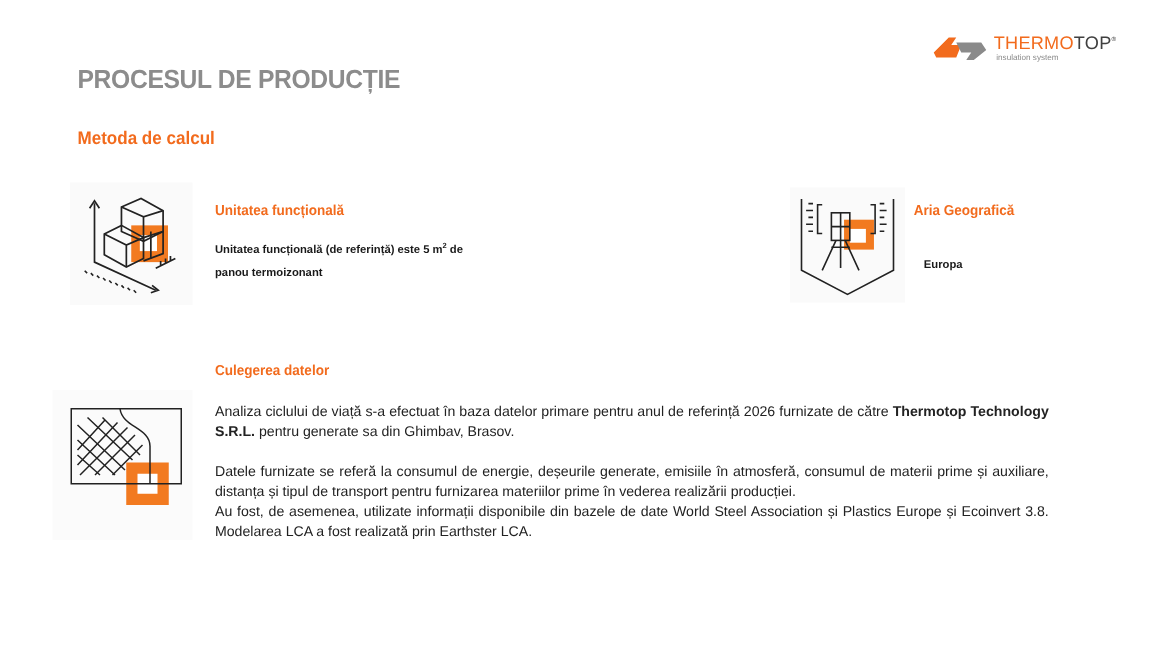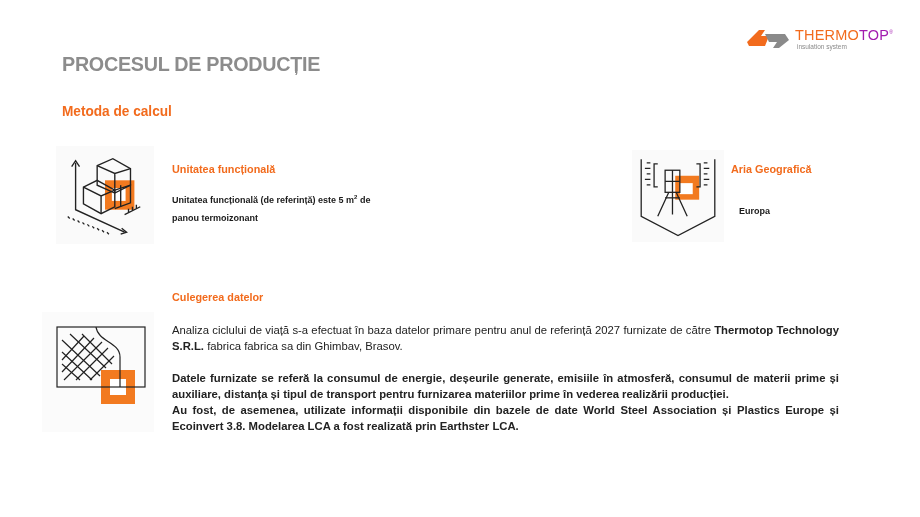--- a/index.html
+++ b/index.html
@@ -4,24 +4,24 @@
 <style>
   html,body{margin:0;padding:0;}
   body{width:920px;height:517px;background:#ffffff;position:relative;overflow:hidden;font-family:"Liberation Sans",sans-serif;}
   .abs{position:absolute;}
   .title{left:62px;top:52px;font-size:21px;font-weight:bold;color:#8c8c8c;letter-spacing:-0.3px;transform:scaleX(0.94);transform-origin:left;}
   .subtitle{left:62px;top:103px;font-size:14.5px;font-weight:bold;color:#f26b1d;transform:scaleX(0.94);transform-origin:left;}
   .sec-h{font-size:11.5px;font-weight:bold;color:#f26b1d;transform:scaleX(0.94);transform-origin:left;white-space:nowrap;}
   .small-b{font-size:9px;font-weight:bold;color:#1a1a1a;white-space:nowrap;}
   .body-txt{left:172px;width:667px;font-size:11.3px;color:#222;line-height:16px;text-align:justify;}
   .body-txt p{margin:0;}
-  .body-txt p + p{margin-top:16px;font-weight:bold;}
+  .body-txt p + p{margin-top:16px;}
   .logo{left:745px;top:24px;width:170px;height:30px;}
   .logo-text{left:795px;top:27px;font-size:14.5px;color:#f26b1d;letter-spacing:0.2px;white-space:nowrap;}
-  .logo-text .grey{color:#a21caf;margin-top:12px;}
+  .logo-text .grey{color:#404040;margin-top:12px;}
   .logo-sub{left:797px;top:43px;font-size:6.5px;color:#8a8a8a;white-space:nowrap;}
   .icon-box{background:#fafafa;}
 </style>
 </head>
 <body>
 
 <div class="abs logo">
   <svg width="50" height="30" viewBox="0 0 50 30" style="position:absolute;left:0;top:0;">
     <polygon points="2,18 14,6 20,6 16,12 24,12 20,22 4,22" fill="#f26b1d"></polygon>
     <polygon points="20,10 40,10 44,16 34,24 28,24 32,18 24,18" fill="#8a8a8a"></polygon>
@@ -87,15 +87,15 @@
       <rect x="15" y="15" width="88" height="60"></rect>
       <path d="M54 15 C56 30, 78 30, 78 45 L78 75"></path>
       <path d="M20 28 L58 64 M20 40 L50 68 M20 52 L38 68 M28 22 L64 56 M40 22 L70 52"></path>
       <path d="M20 60 L52 26 M22 68 L60 30 M34 68 L66 36 M48 68 L72 44 M20 48 L42 24"></path>
     </g>
   </svg>
 </div>
 <div class="abs sec-h" style="left:172px;top:291px;">Culegerea datelor</div>
 
 <div class="abs body-txt" style="top:322px;">
-  <p><span>Analiza ciclului de viață s-a efectuat în baza datelor primare pentru anul de referință 2027 furnizate de către </span><b>Thermotop Technology S.R.L.</b><span>  fabrica fabrica sa din Ghimbav, Brasov.</span></p>
+  <p><span>Analiza ciclului de viață s-a efectuat în baza datelor primare pentru anul de referință 2026 furnizate de către </span><b>Thermotop Technology S.R.L.</b><span>  pentru generate sa din Ghimbav, Brasov.</span></p>
   <p><span>Datele furnizate se referă la consumul de energie, deșeurile generate, emisiile în atmosferă, consumul de materii prime și auxiliare, distanța și tipul de transport pentru furnizarea materiilor prime în vederea realizării producției.</span><br><span>Au fost, de asemenea, utilizate informații disponibile din bazele de date World Steel Association și Plastics Europe și Ecoinvert 3.8. Modelarea LCA a fost realizată prin Earthster LCA.</span></p>
 </div>
 
 </body></html>

